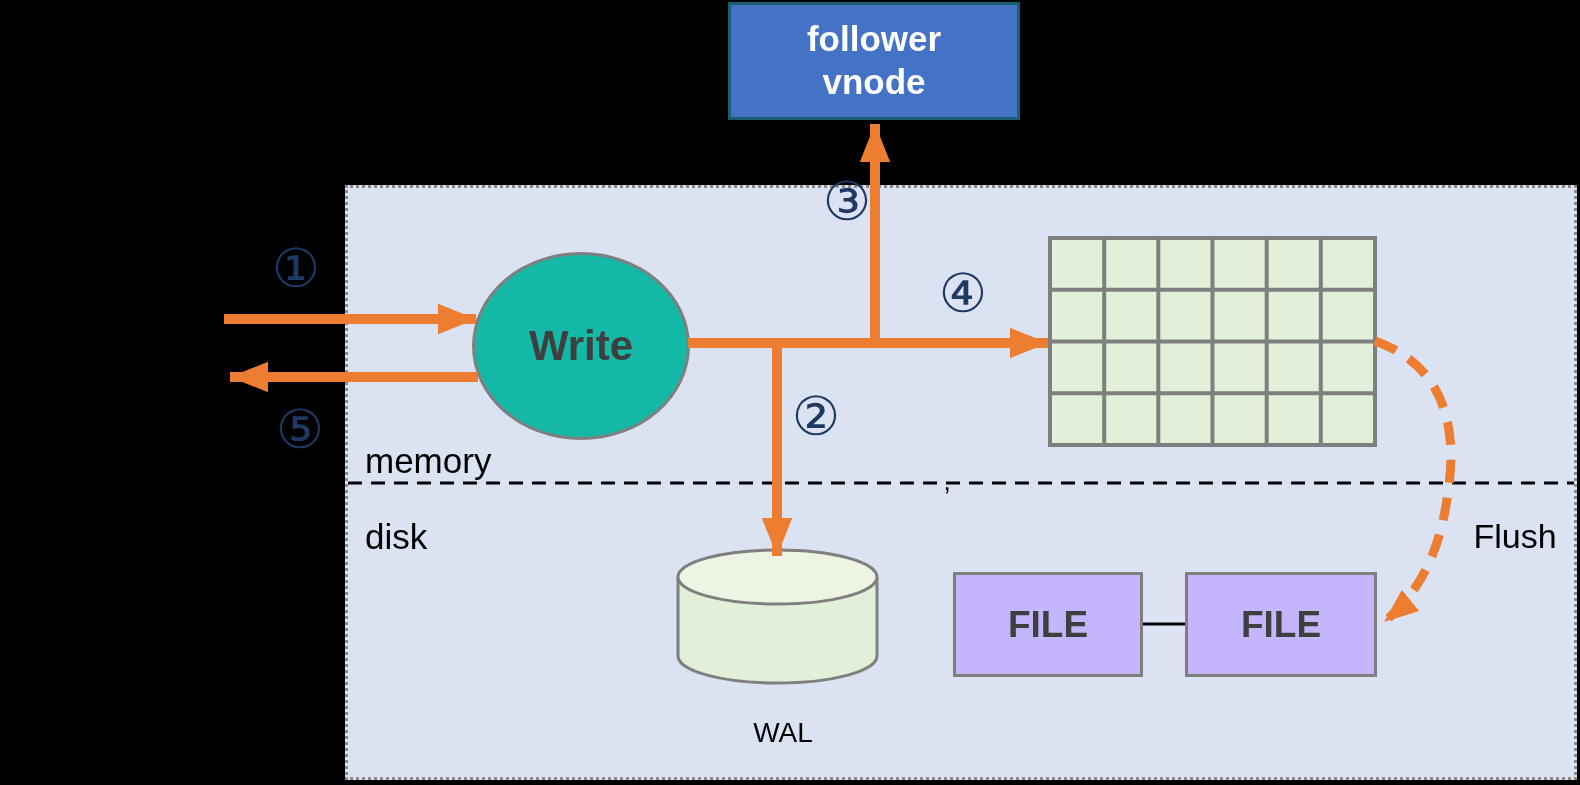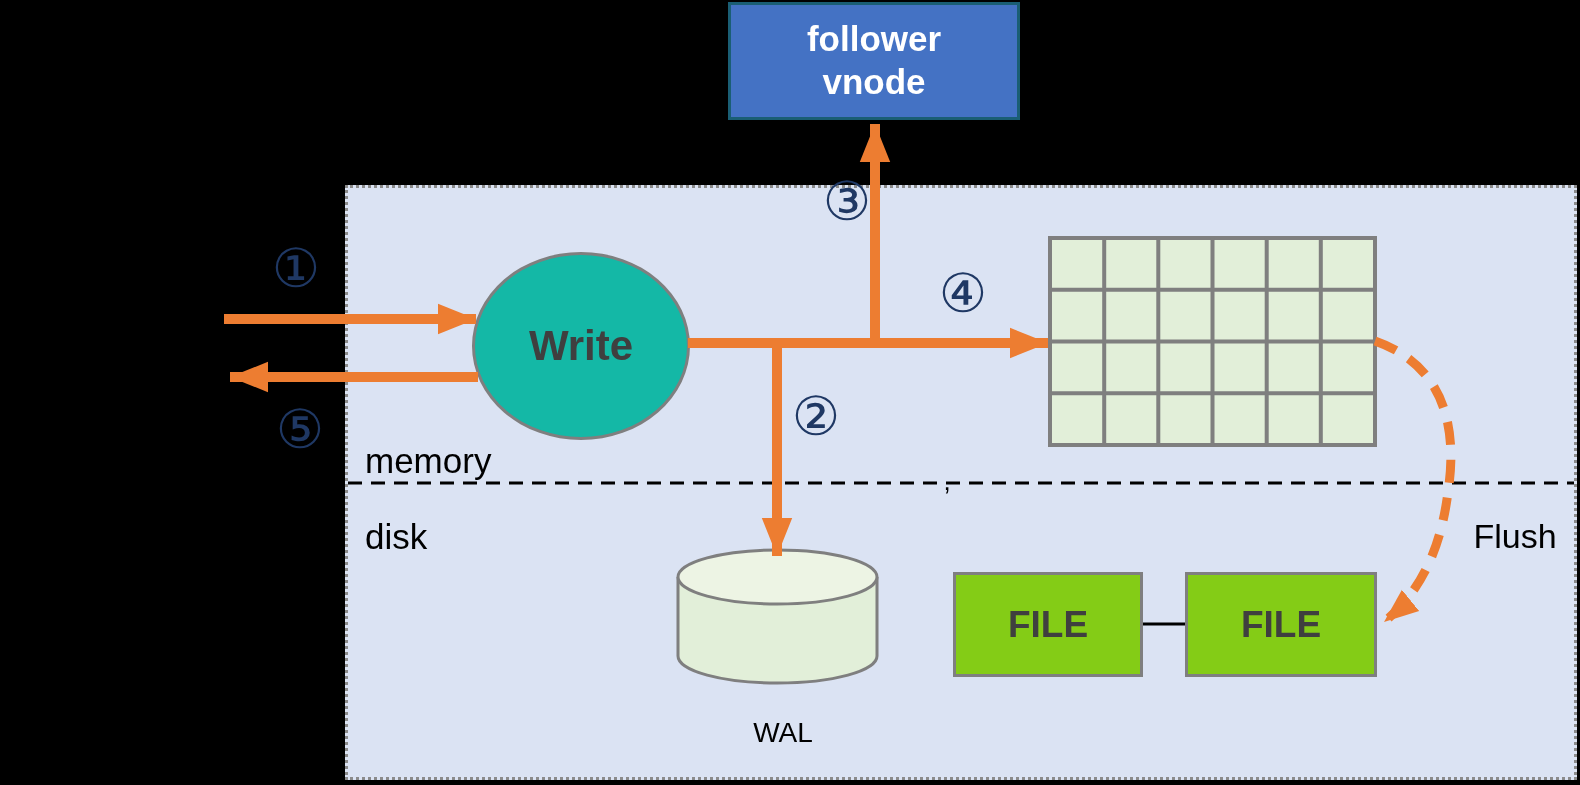--- a/index.html
+++ b/index.html
@@ -39,21 +39,21 @@
     font-weight: bold;
     font-size: 35px;
     line-height: 1.22;
     z-index: 4;
   }
   .bluebox span { white-space: pre-line; }
   .box-follower { left: 728px; top: 2px; width: 292px; height: 118px; }
   .box-app { left: 2px; top: 290px; width: 222px; height: 130px; font-size: 36px; }
   .greenbox {
     position: absolute;
-    background: #84cc16;
+    background: #c4b5fd;
     border: 3px solid #7f7f7f;
     box-sizing: border-box;
     display: flex;
     align-items: center;
     justify-content: center;
     color: #3f3f3f;
     font-weight: bold;
     font-size: 37px;
     z-index: 2;
   }

